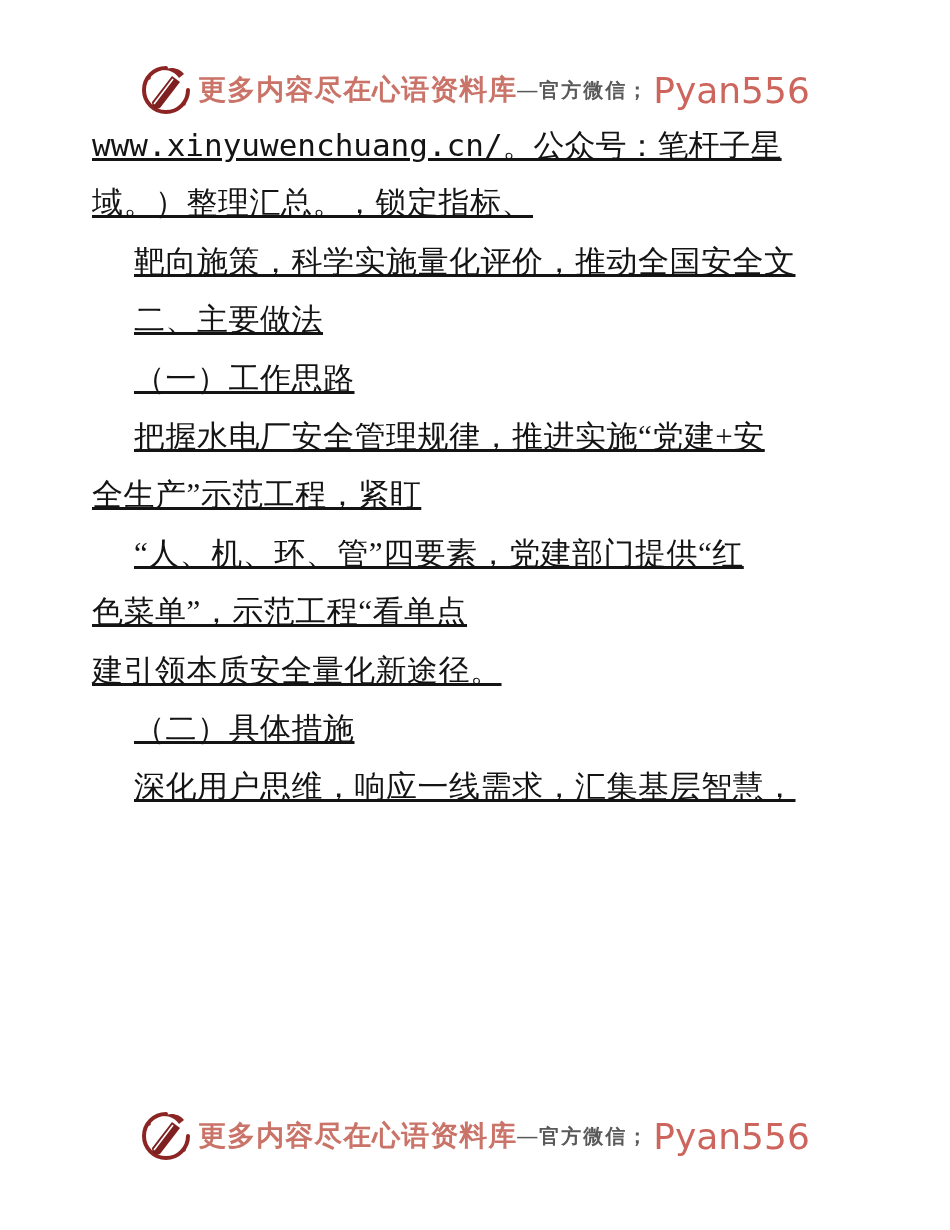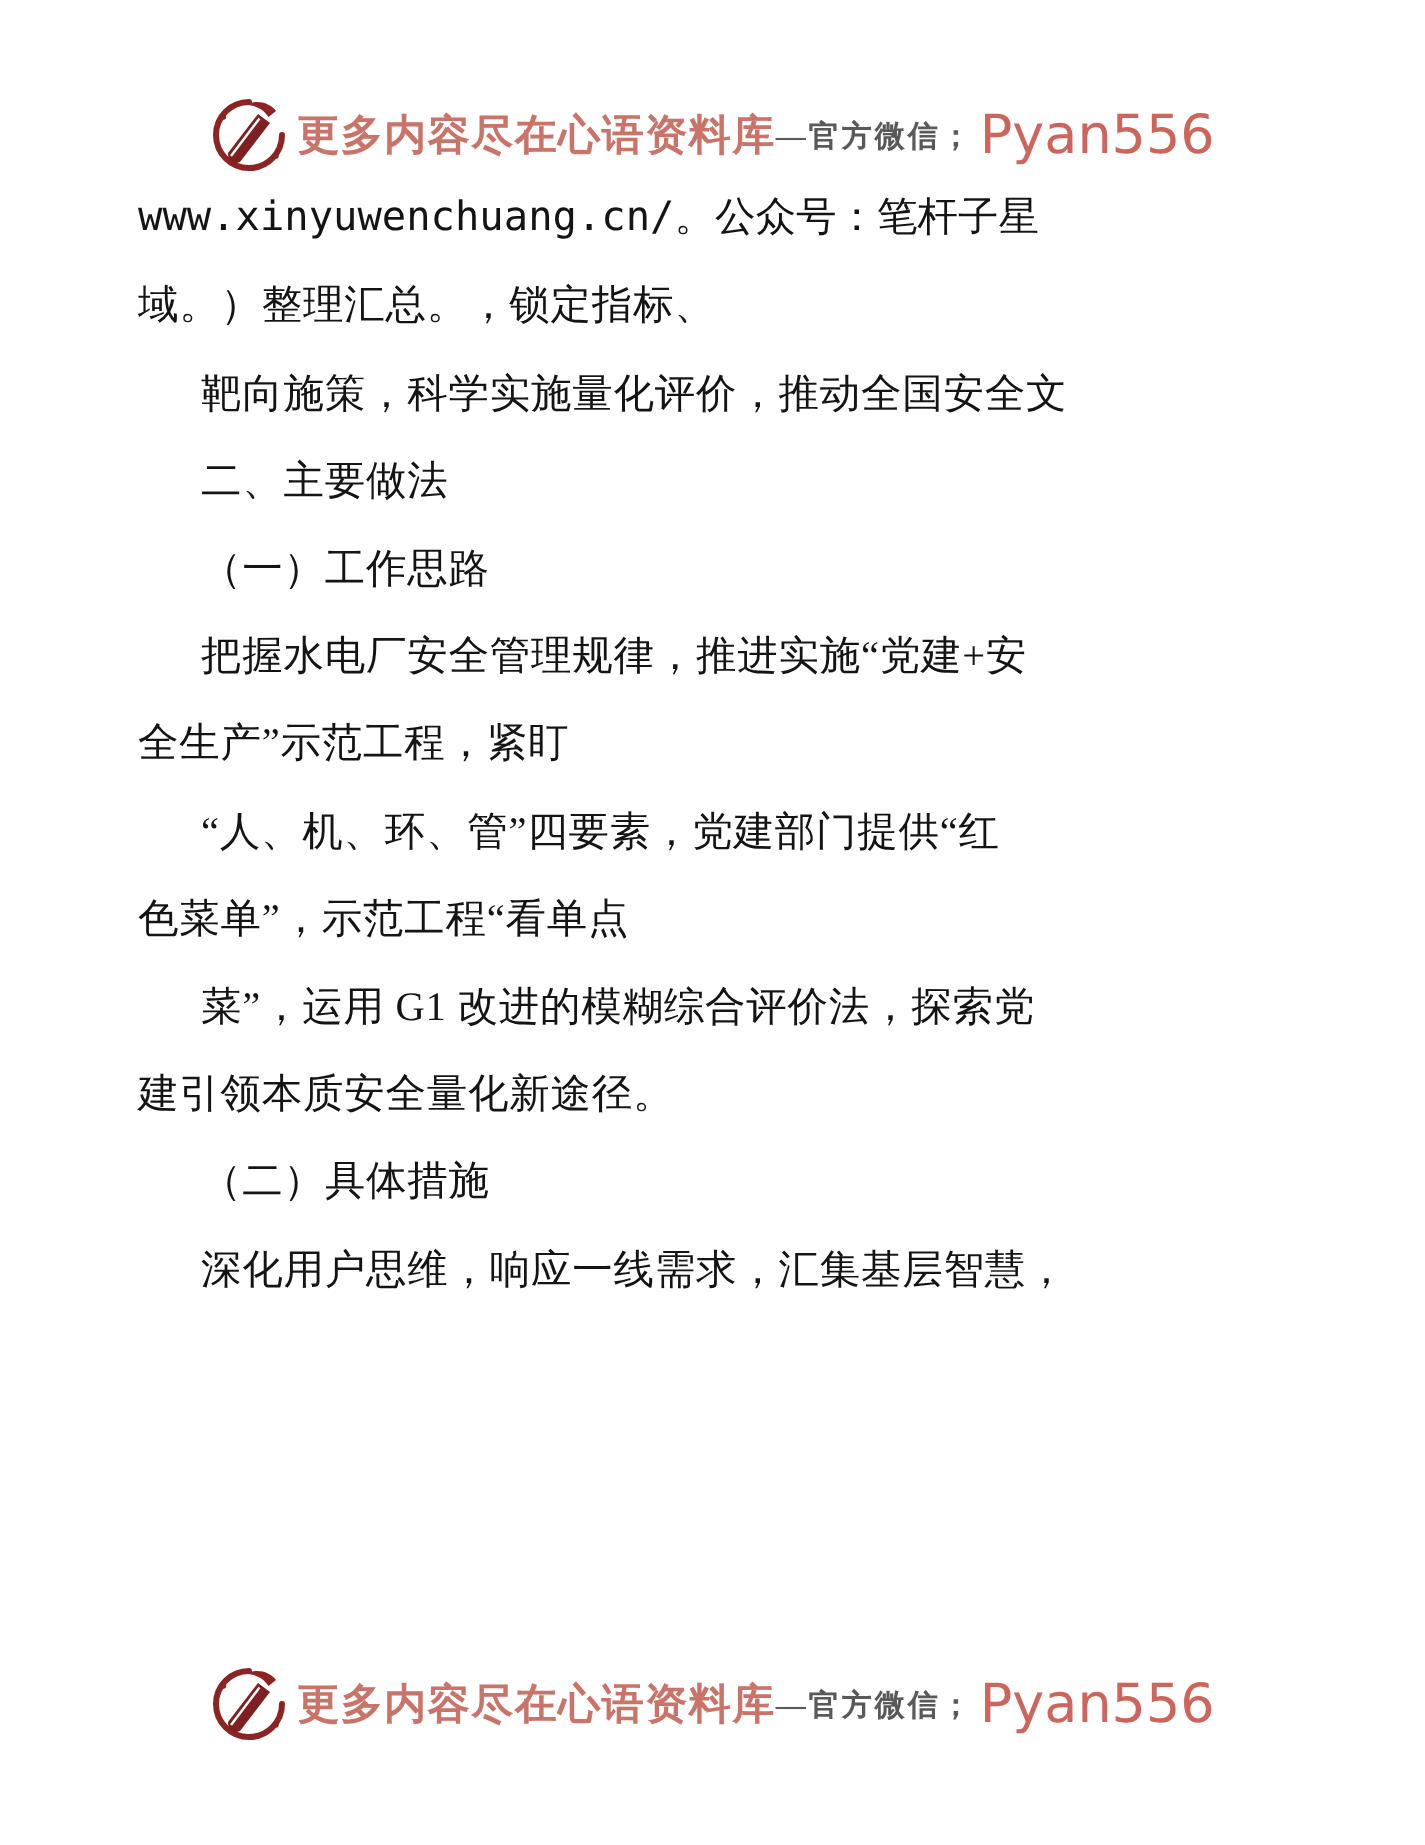--- a/index.html
+++ b/index.html
@@ -35,24 +35,25 @@
     margin-left:4px;
     font-family:"DejaVu Sans","Liberation Sans",sans-serif;
   }
   
   .doc-body{
     position:absolute;
     top:116px;left:92px;right:76px;
     color:#141414;
   }
   .line{
-    font-size:27px;
+    font-size:31px;
     line-height:58.4px;
     white-space:nowrap;
     letter-spacing:0.5px;
+    text-decoration:underline;
   }
   .line.indent{padding-left:42px;}
   .line.mono{
     font-family:"DejaVu Sans Mono","Liberation Mono","Liberation Serif",monospace;
     letter-spacing:0;
   }
 </style>
 </head>
 <body>
 
@@ -75,21 +76,20 @@
   <div class="doc-body">
     <div class="line mono">www.xinyuwenchuang.cn/。公众号：笔杆子星</div>
     <div class="line">域。）整理汇总。，锁定指标、</div>
     <div class="line indent">靶向施策，科学实施量化评价，推动全国安全文</div>
     <div class="line indent">二、主要做法</div>
     <div class="line indent">（一）工作思路</div>
     <div class="line indent">把握水电厂安全管理规律，推进实施“党建+安</div>
     <div class="line">全生产”示范工程，紧盯</div>
     <div class="line indent">“人、机、环、管”四要素，党建部门提供“红</div>
     <div class="line">色菜单”，示范工程“看单点</div>
-    <div class="line indent">菜”，运用 G1 改进的模糊综合评价法，探索党</div>
     <div class="line">建引领本质安全量化新途径。</div>
     <div class="line indent">（二）具体措施</div>
     <div class="line indent">深化用户思维，响应一线需求，汇集基层智慧，</div>
   </div>
 
   <div class="watermark footer-mark">
     <svg class="wm-logo" viewBox="0 0 52 52">
       <path d="M26 4 A22 22 0 1 0 48 26" fill="none" stroke="#8b2422" stroke-width="4" stroke-linecap="round"></path>
       <path d="M44 10 C40 4 30 2 24 6 C30 6 36 9 39 14 Z" fill="#8b2422"></path>
       <path d="M12 38 L32 12 L40 18 L20 44 C16 46 12 44 12 38 Z" fill="#7e201f"></path>

